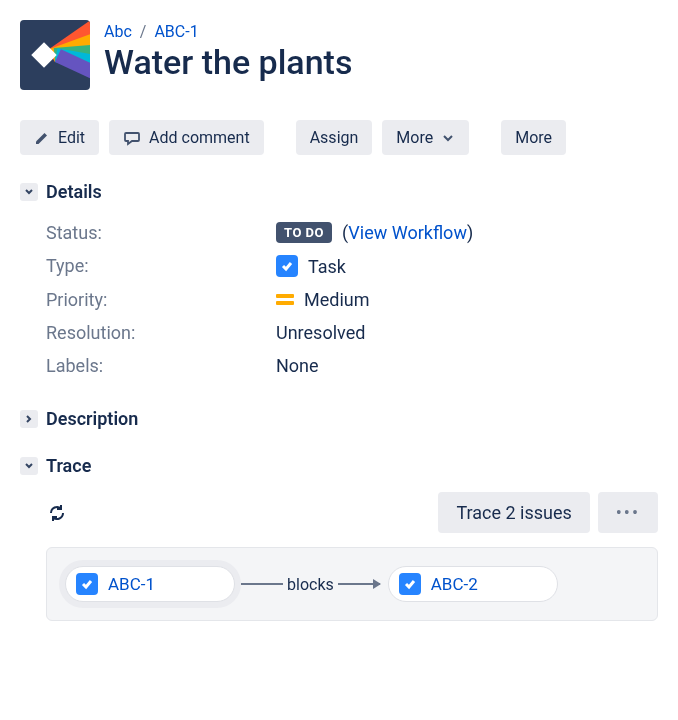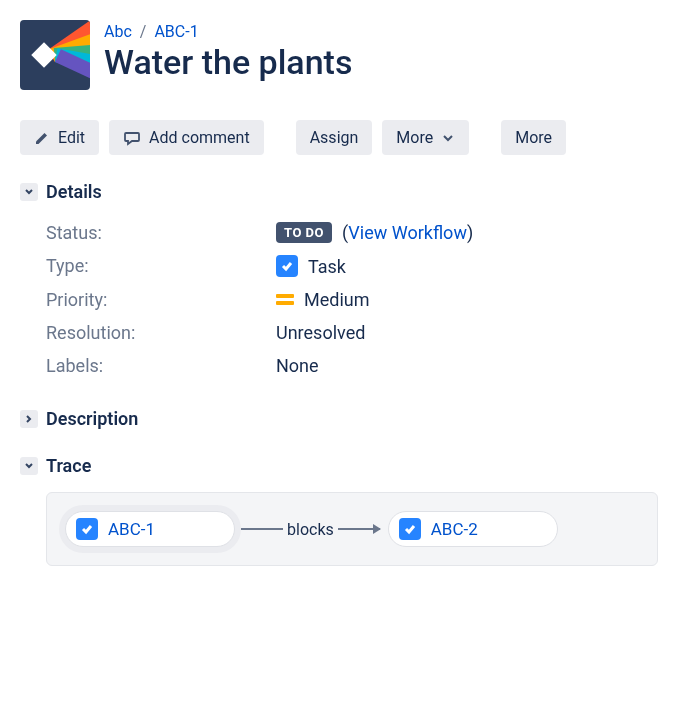--- a/index.html
+++ b/index.html
@@ -216,20 +216,36 @@
 <div class="section">
   <div class="section-header">
     <span class="chev-box">
       <svg width="10" height="10" viewBox="0 0 10 10">
           <path d="M2 3l3 3 3-3" fill="none" stroke-width="2"></path>
         </svg>
     </span>
     <span>Trace</span>
   </div>
   <div class="trace-body">
+    <div class="trace-controls">
+      <span class="refresh-icon">
+        <svg width="20" height="20" viewBox="0 0 20 20">
+            <path d="M4 10a6 6 0 0 1 10-4.5M16 10a6 6 0 0 1-10 4.5" fill="none" stroke="#172B4D" stroke-width="2"></path>
+            <path d="M14 2v4h-4M6 18v-4h4" fill="none" stroke="#172B4D" stroke-width="2"></path>
+          </svg>
+      </span>
+      <div class="trace-right">
+        <button class="btn btn-big">
+          <span>Trace 2 issues</span>
+        </button>
+        <button class="btn btn-big">
+          <span class="ellipsis">•••</span>
+        </button>
+      </div>
+    </div>
     <div class="trace-graph">
       <div class="chip-outer">
         <div class="chip">
           <span class="task-icon">
             <svg width="14" height="14" viewBox="0 0 14 14">
                 <path d="M3 7l3 3 5-6"></path>
               </svg>
           </span>
           <a href="#" class="link">ABC-1</a>
         </div>

